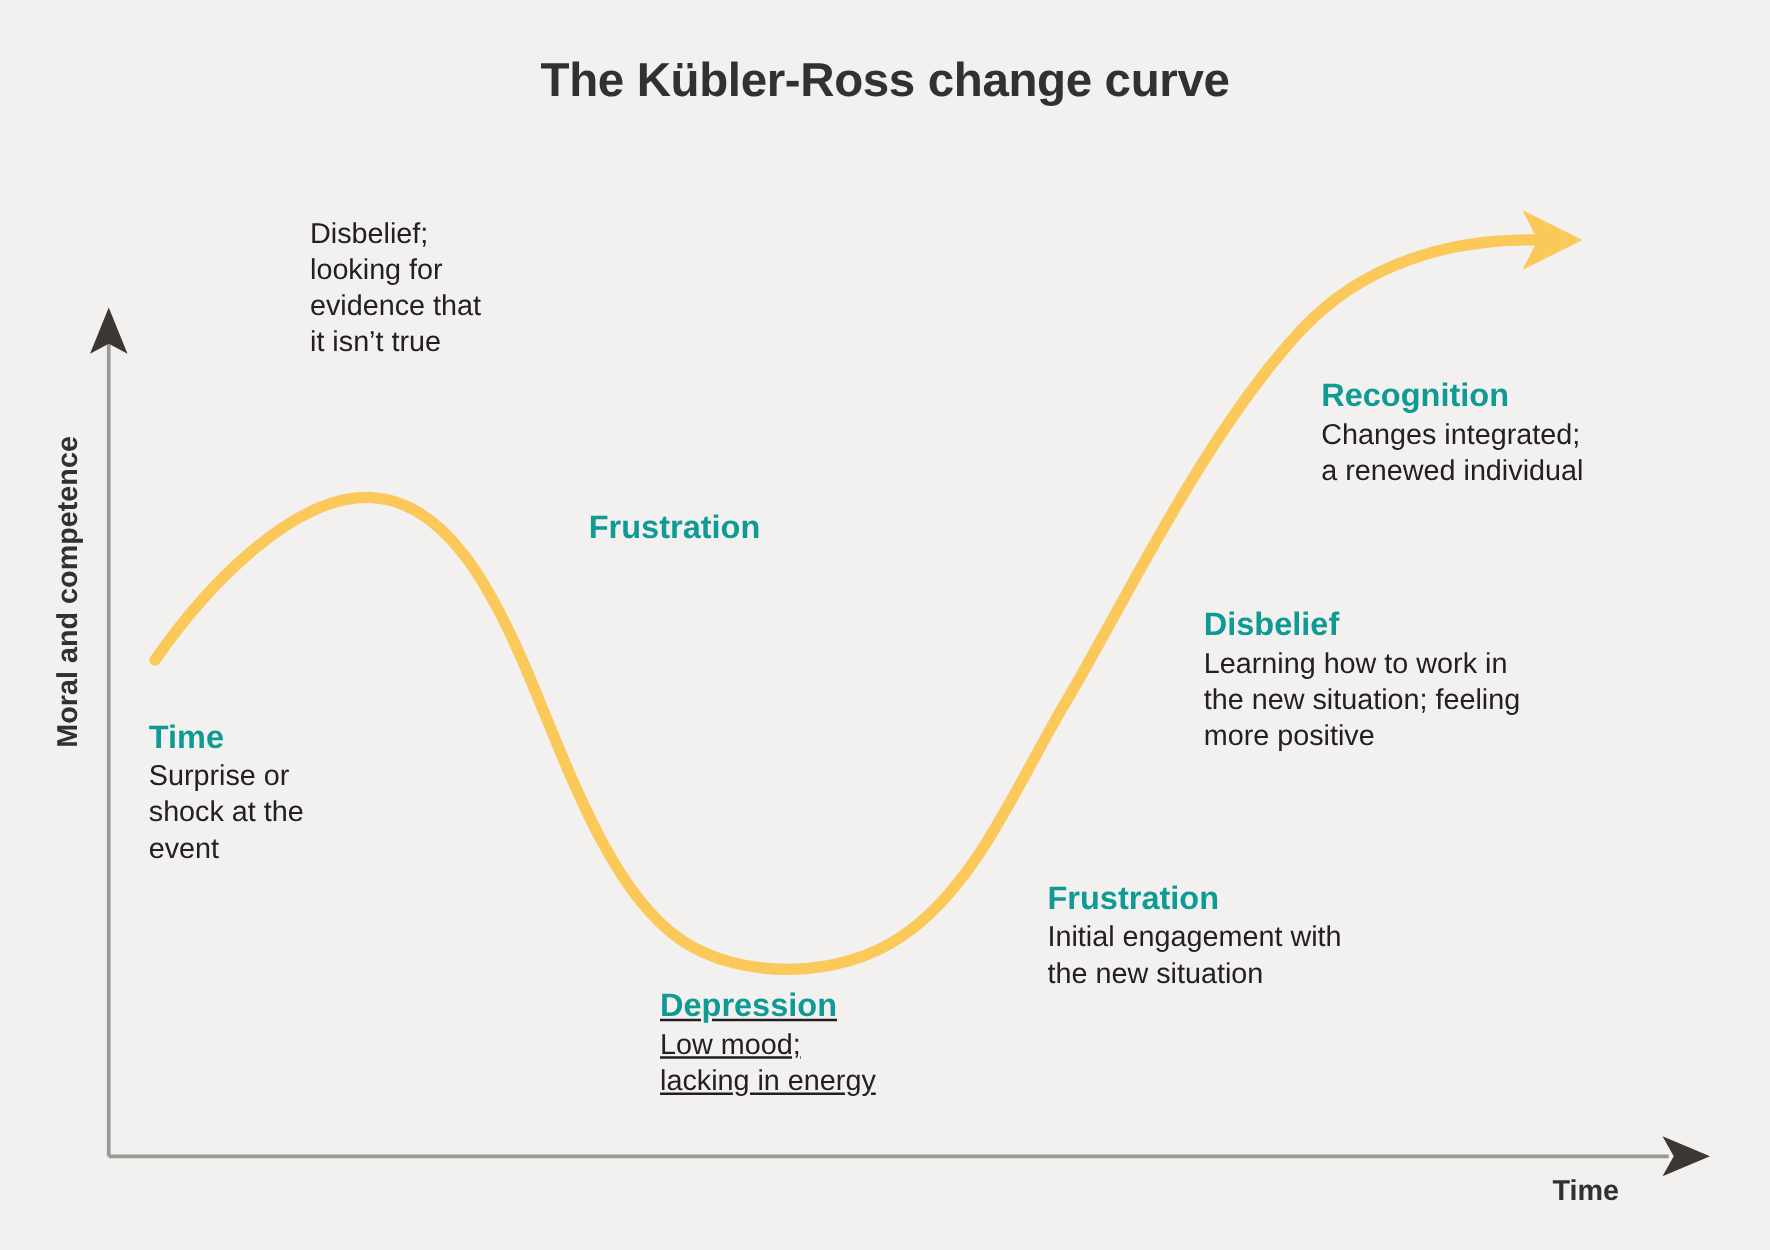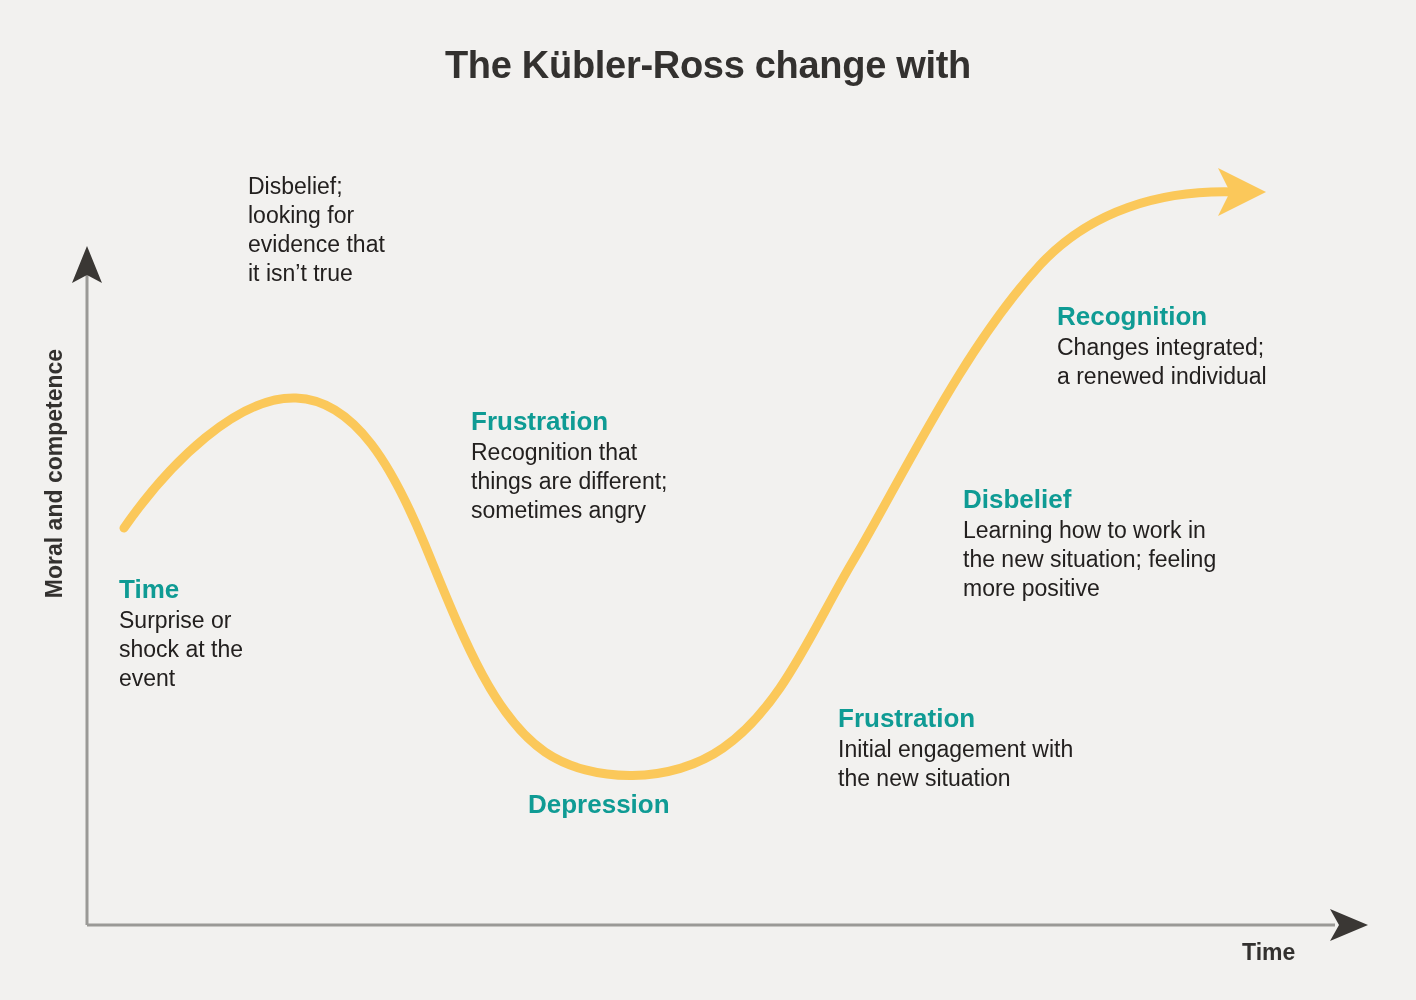--- a/index.html
+++ b/index.html
@@ -70,21 +70,21 @@
     line-height: 1.26;
     color: #23201f;
     white-space: pre-line;
   }
 </style>
 </head>
 <body>
 
 <div id="canvas">
 
-  <div id="chart-title">The Kübler-Ross change with</div>
+  <div id="chart-title">The Kübler-Ross change curve</div>
 
   <svg id="plot-svg" width="1416" height="1000" viewBox="0 0 1416 1000">
 
     <line x1="87" y1="925" x2="87" y2="268" stroke="#9a9996" stroke-width="3"></line>
 
     <polygon points="87,246 102,283 87,275 72,283" fill="#3a3734"></polygon>
 
     <line x1="87" y1="925" x2="1335" y2="925" stroke="#9a9996" stroke-width="3"></line>
 
     <polygon points="1368,925 1330,941 1339,925 1330,909" fill="#3a3734"></polygon>
@@ -106,23 +106,20 @@
 
   <div class="stage" style="left:248px; top:172px; width:220px;">
     <div class="stage-desc">Disbelief;
 looking for
 evidence that
 it isn’t true</div>
   </div>
 
   <div class="stage" style="left:471px; top:406px; width:300px;">
     <div class="stage-title">Frustration</div>
-    <div class="stage-desc">Recognition that
-things are different;
-sometimes angry</div>
   </div>
 
   <div class="stage" style="left:1057px; top:301px; width:300px;">
     <div class="stage-title">Recognition</div>
     <div class="stage-desc">Changes integrated;
 a renewed individual</div>
   </div>
 
   <div class="stage" style="left:963px; top:484px; width:360px;">
     <div class="stage-title">Disbelief</div>
@@ -137,17 +134,19 @@
 shock at the
 event</div>
   </div>
 
   <div class="stage" style="left:838px; top:703px; width:340px;">
     <div class="stage-title">Frustration</div>
     <div class="stage-desc">Initial engagement with
 the new situation</div>
   </div>
 
-  <div class="stage" style="left:528px; top:789px; width:260px;">
+  <div class="stage" style="left:528px; top:789px; width:260px;text-decoration:underline;">
     <div class="stage-title">Depression</div>
+    <div class="stage-desc">Low mood;
+lacking in energy</div>
   </div>
 
 </div>
 
 </body></html>

